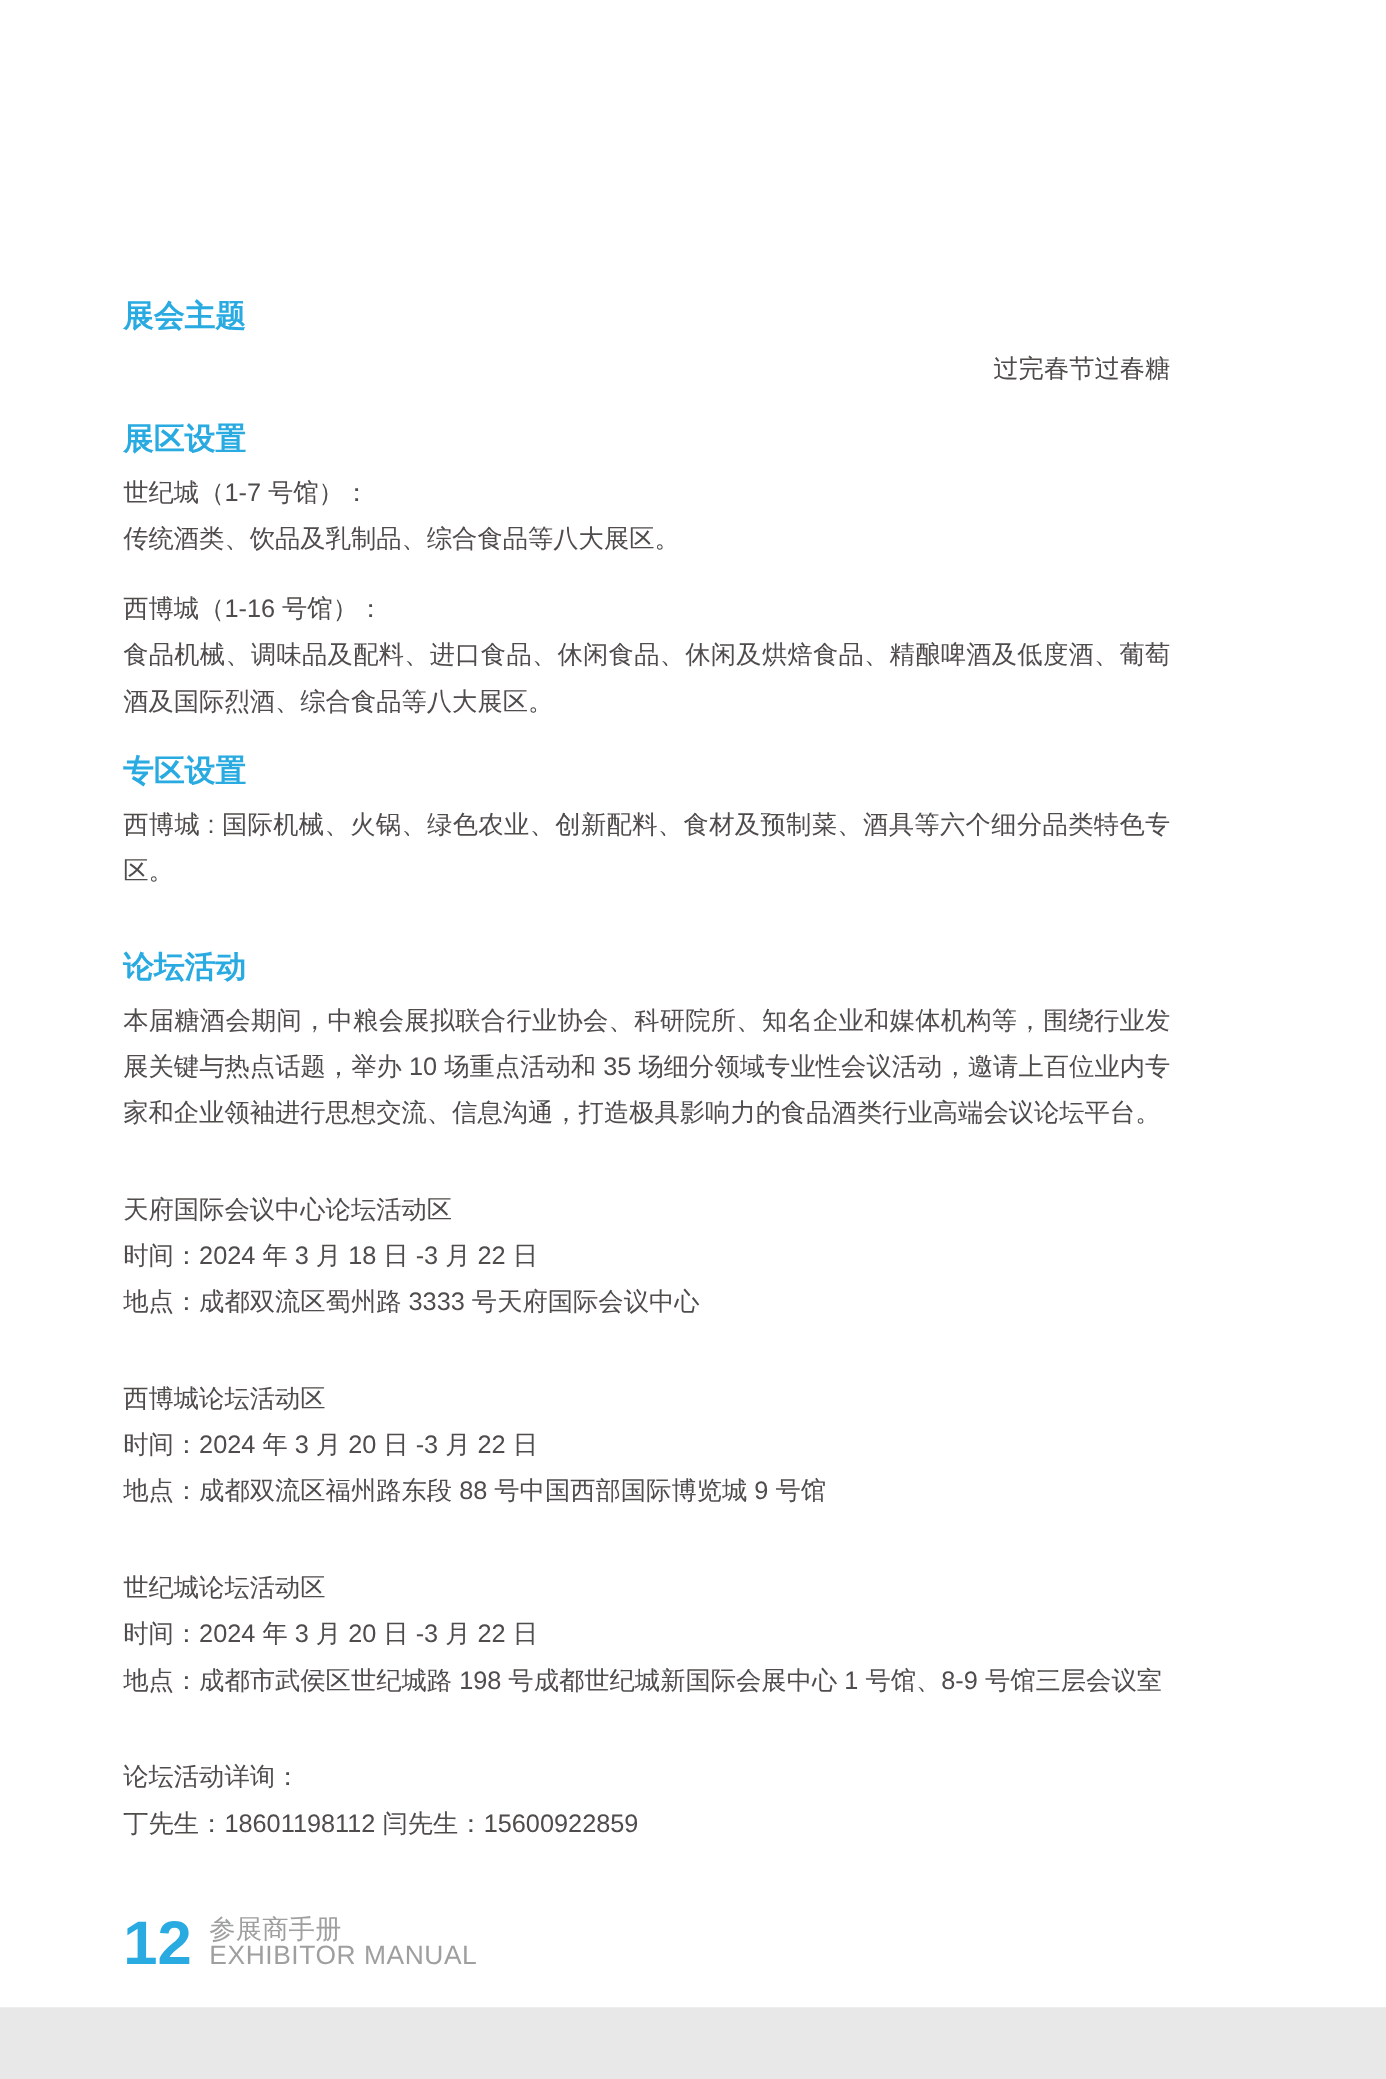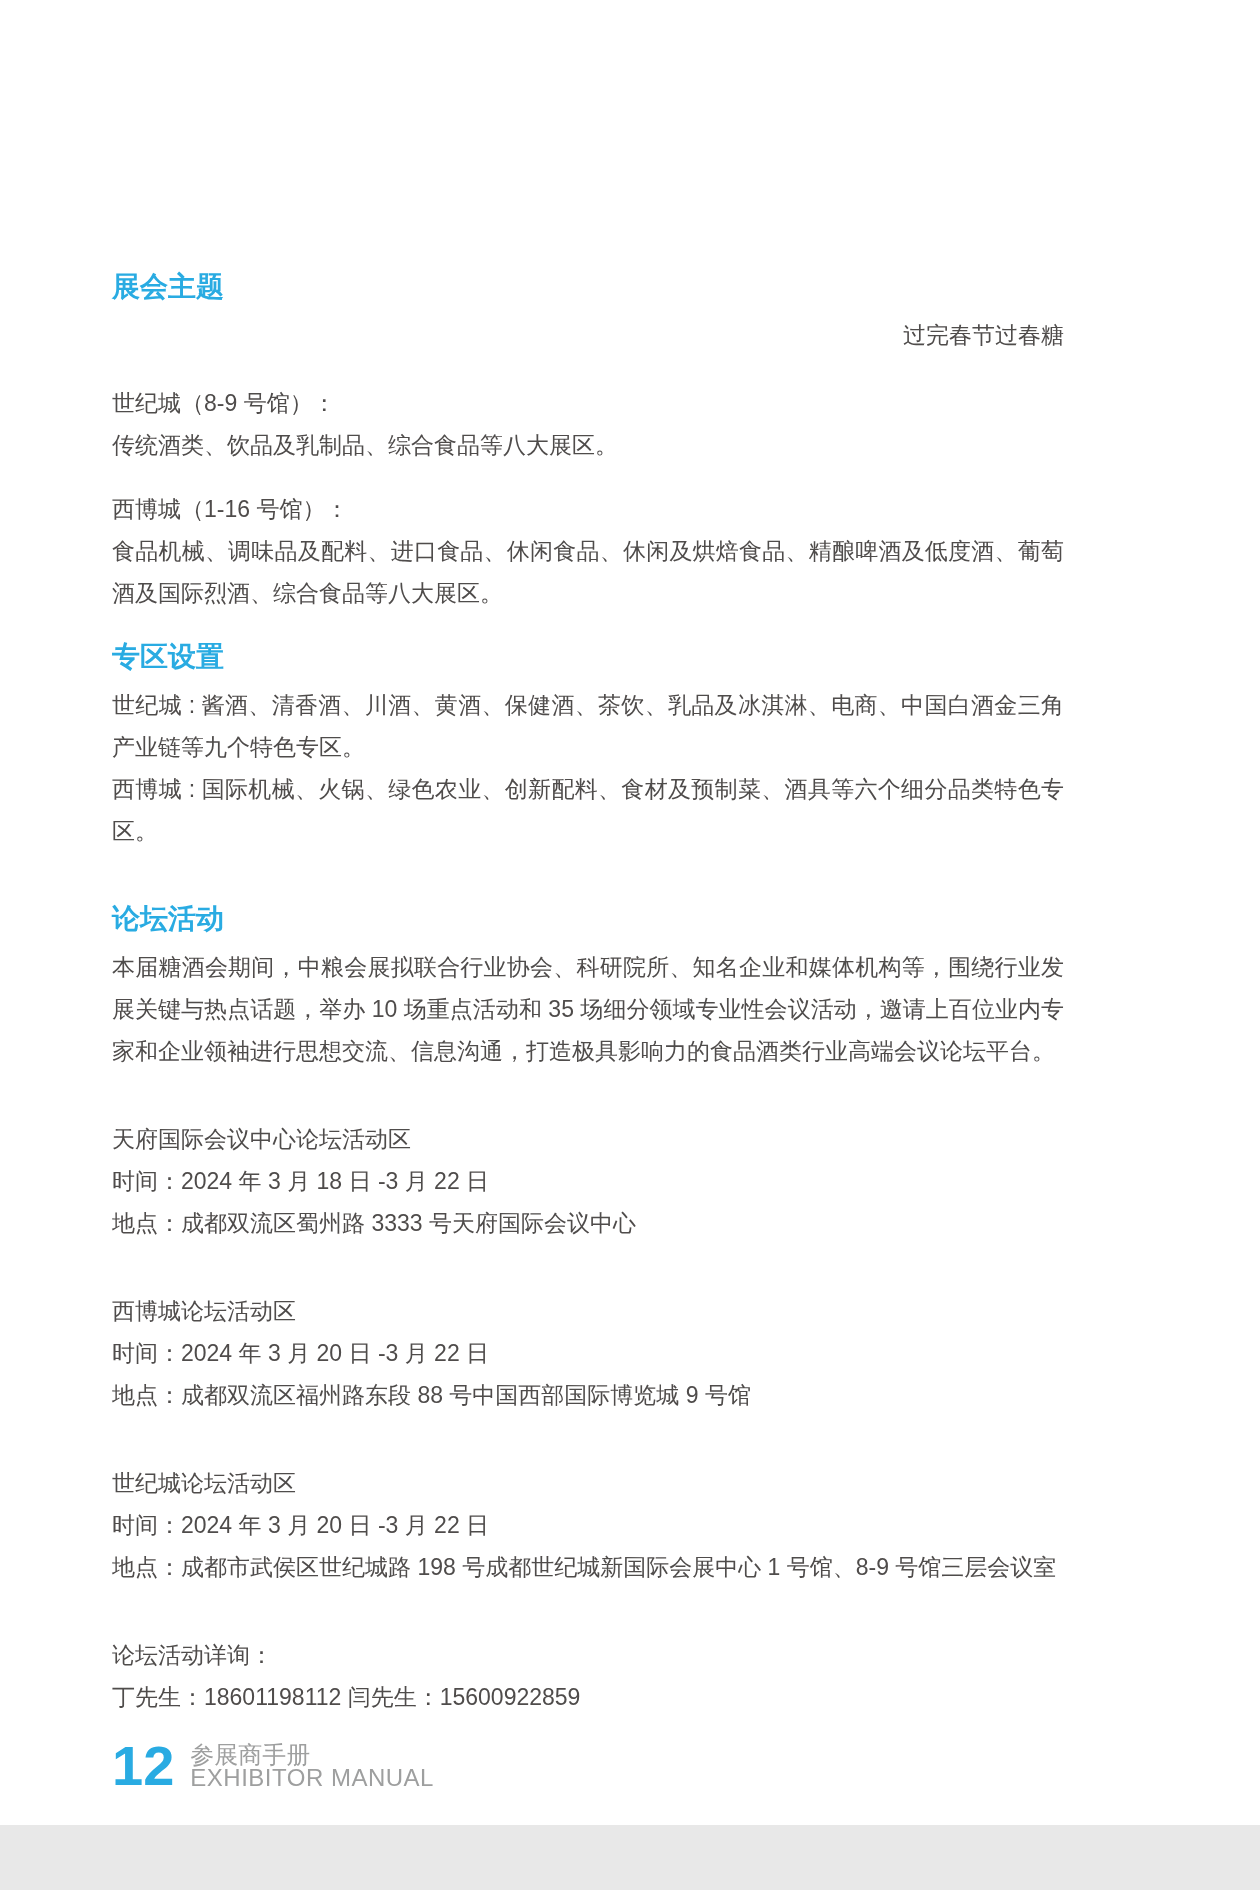--- a/index.html
+++ b/index.html
@@ -56,33 +56,33 @@
 
   <div class="content">
 
     <div class="section">
       <h3 class="sec-heading">展会主题</h3>
       <p class="para para-last">过完春节过春糖</p>
     </div>
 
 
     <div class="section">
+      <h3 class="sec-heading">展区设置</h3>
       <div class="subblock">
-        <p class="line">世纪城（8-9 号馆）：</p>
+        <p class="line">世纪城（1-7 号馆）：</p>
         <p class="para">传统酒类、饮品及乳制品、综合食品等八大展区。</p>
       </div>
       <div class="subblock">
         <p class="line">西博城（1-16 号馆）：</p>
         <p class="para">食品机械、调味品及配料、进口食品、休闲食品、休闲及烘焙食品、精酿啤酒及低度酒、葡萄酒及国际烈酒、综合食品等八大展区。</p>
       </div>
     </div>
 
     <div class="section">
       <h3 class="sec-heading">专区设置</h3>
-      <p class="para">世纪城 : 酱酒、清香酒、川酒、黄酒、保健酒、茶饮、乳品及冰淇淋、电商、中国白酒金三角产业链等九个特色专区。</p>
       <p class="para">西博城 : 国际机械、火锅、绿色农业、创新配料、食材及预制菜、酒具等六个细分品类特色专区。</p>
     </div>
 
     <div class="section section-forum">
       <h3 class="sec-heading">论坛活动</h3>
       <p class="para">本届糖酒会期间，中粮会展拟联合行业协会、科研院所、知名企业和媒体机构等，围绕行业发展关键与热点话题，举办 10 场重点活动和 35 场细分领域专业性会议活动，邀请上百位业内专家和企业领袖进行思想交流、信息沟通，打造极具影响力的食品酒类行业高端会议论坛平台。</p>
 
       <div class="venue-block">
         <p class="line">天府国际会议中心论坛活动区</p>
         <p class="line">时间：2024 年 3 月 18 日 -3 月 22 日</p>

